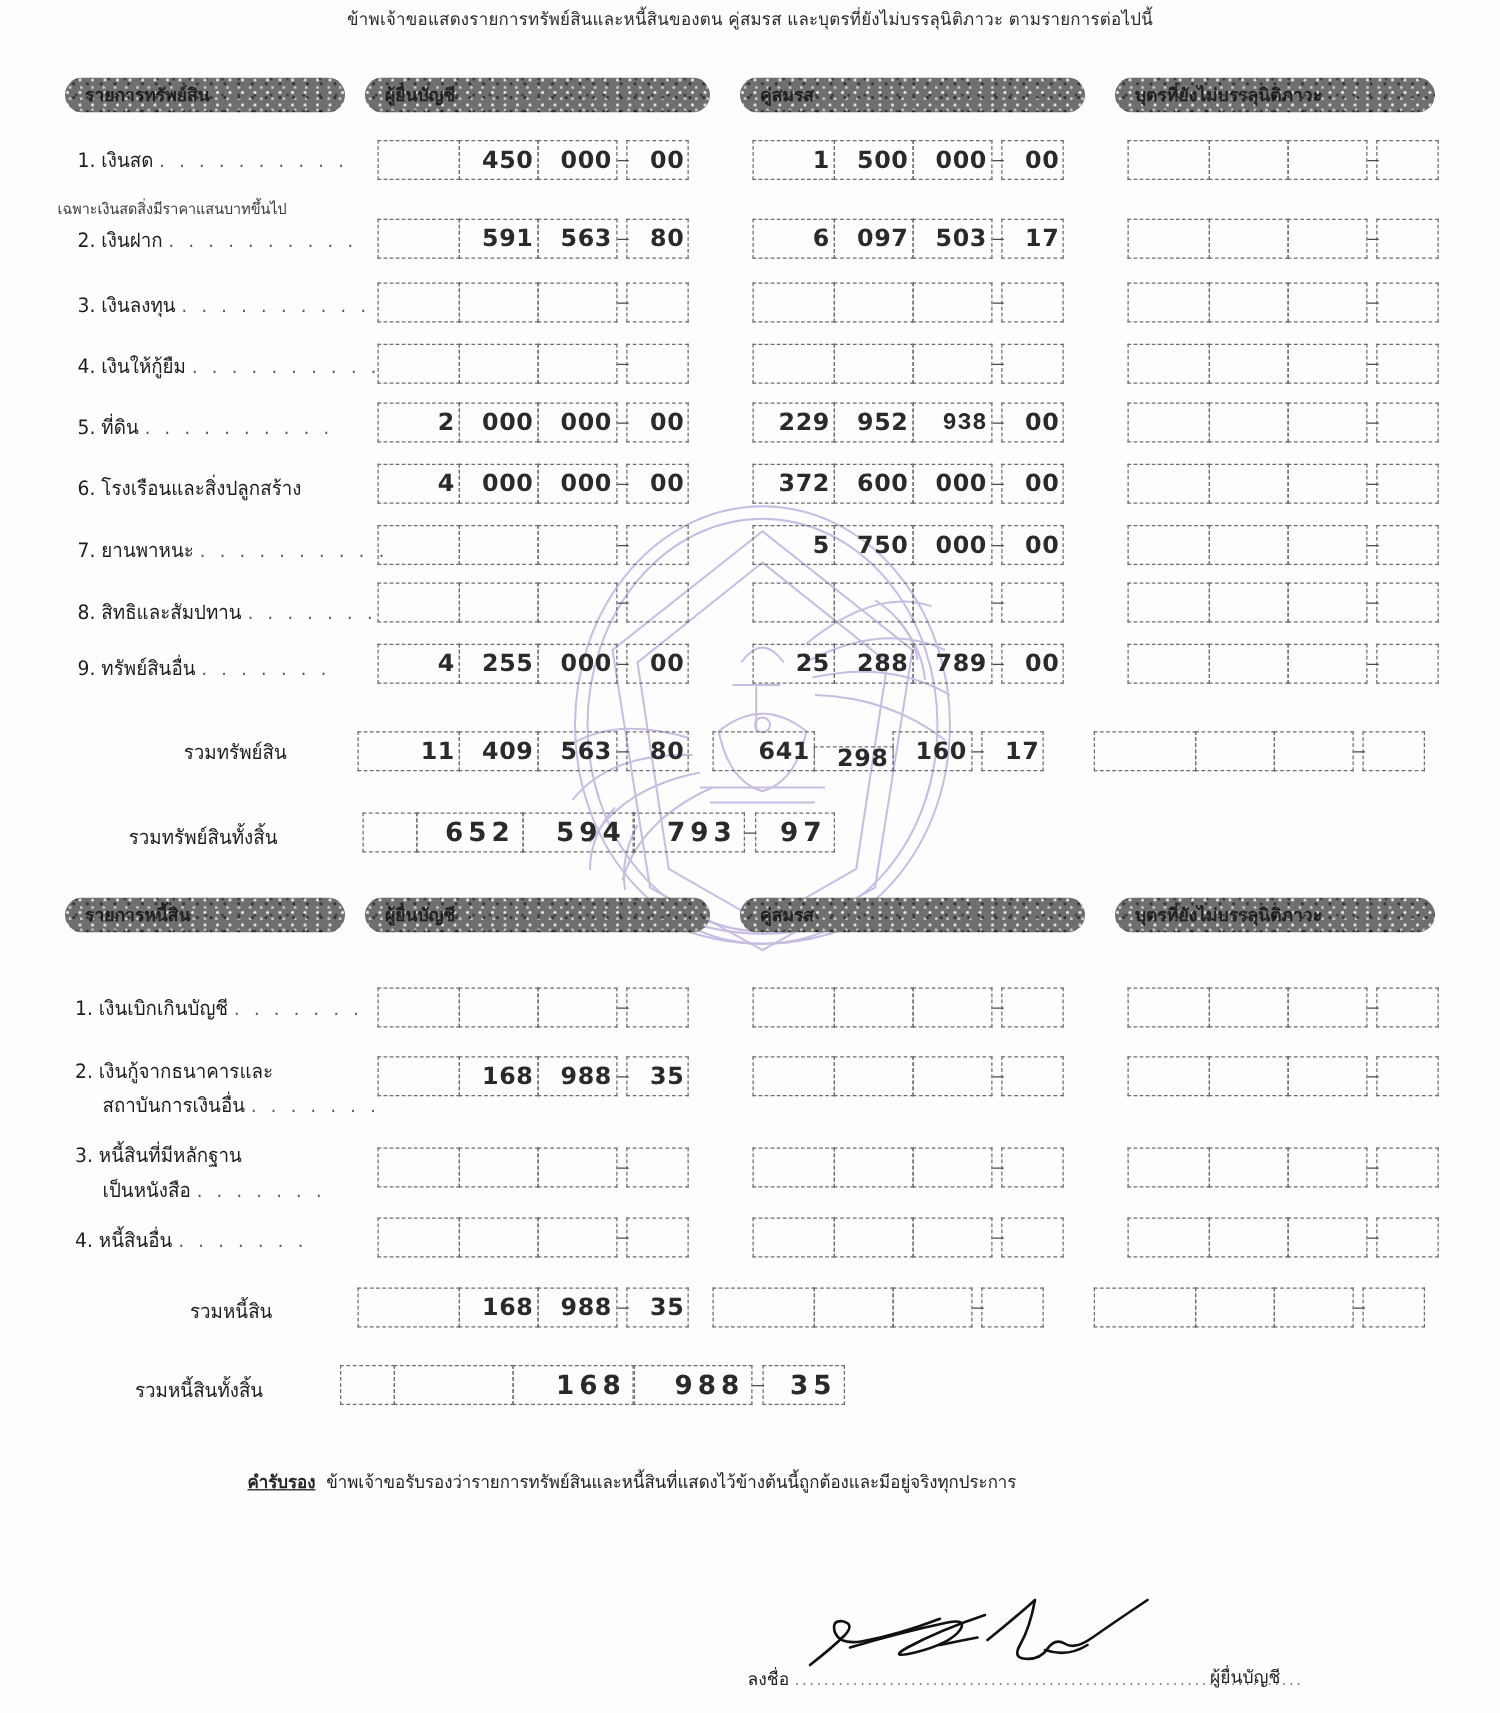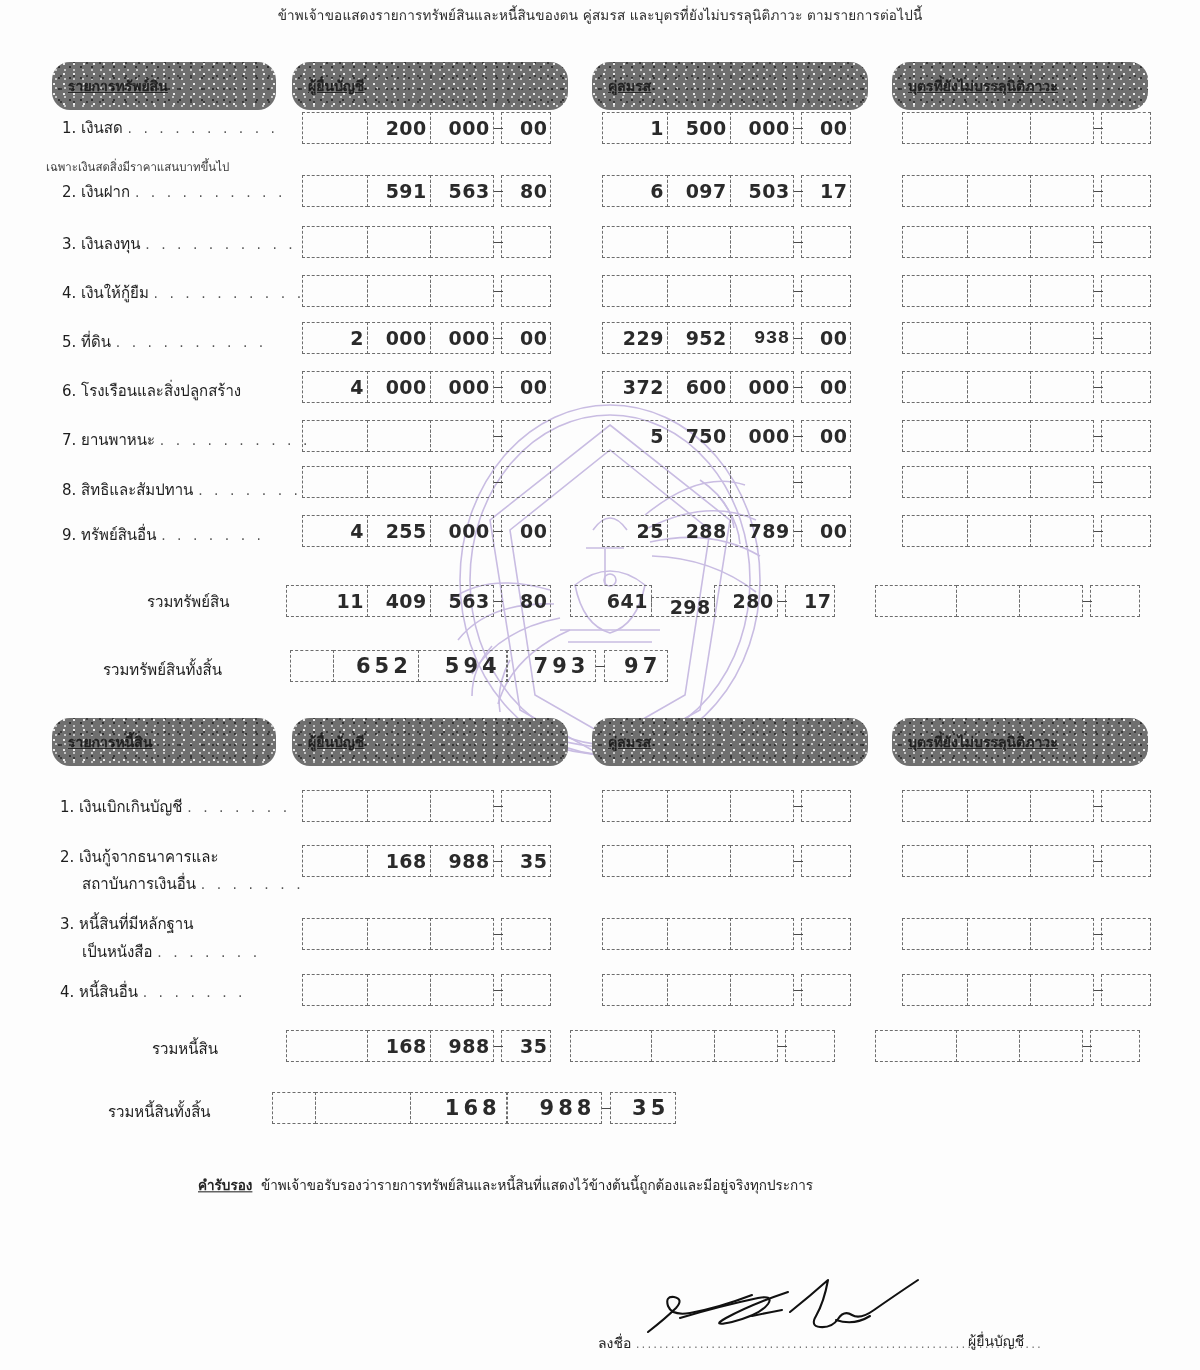--- a/index.html
+++ b/index.html
@@ -17,32 +17,31 @@
     opacity:.55; pointer-events:none; z-index:0;
   }
   
   .doc-header{
     position:absolute; top:4px; left:0; width:1200px; text-align:center;
     font-size:13.5px; letter-spacing:.2px; color:#2b2b2b; z-index:3;
     transform:scaleY(1.04);
   }
   
   .pill{
-    position:absolute; height:48px; border-radius:18px; z-index:3;
+    position:absolute; height:28px; border-radius:18px; z-index:3;
     background:#6f6f6f;
     background-image:
       radial-gradient(circle at 2px 2px, rgba(255,255,255,.85) 1px, transparent 1.3px),
       radial-gradient(circle at 7px 5px, rgba(0,0,0,.55) 1.1px, transparent 1.4px),
       radial-gradient(circle at 4px 8px, rgba(255,255,255,.6) 1px, transparent 1.3px),
       radial-gradient(circle at 9px 1px, rgba(0,0,0,.45) 1px, transparent 1.3px);
     background-size:10px 10px,11px 11px,9px 9px,13px 13px;
     display:flex; align-items:center; justify-content:flex-start;
     padding-left:16px;
     overflow:hidden;
-    text-decoration:underline;
   }
   .pill span{
     font-size:14px; font-weight:bold; color:#101010;
     text-shadow:0 0 2px rgba(255,255,255,.35), 0 0 1px rgba(0,0,0,.9);
     opacity:.82; filter:blur(.35px);
     white-space:nowrap;
   }
   
   .rowlabel{
     position:absolute; z-index:3; font-size:15px; color:#1d1d1d;
@@ -175,21 +174,21 @@
   <span class="dots">. . . . . . .</span>
 </div>
 <div class="rowlabel tot" style="left:147px; top:590px;">รวมทรัพย์สิน</div>
 <div class="rowlabel tot" style="left:103px; top:658px;">รวมทรัพย์สินทั้งสิ้น</div>
 
 <div class="amt" style="left:302px; top:112px;">
   <div class="seg first" style="width:66px;">
       <span class="num"></span>
     </div>
   <div class="seg" style="width:64px;">
-      <span class="num">200</span>
+      <span class="num">450</span>
     </div>
   <div class="seg" style="width:64px;">
       <span class="num">000</span>
     </div>
   <div class="dec-sep"></div>
   <div class="seg" style="width:50px;">
       <span class="num">00</span>
     </div>
 </div>
 <div class="amt" style="left:602px; top:112px;">
@@ -607,21 +606,21 @@
     </div>
 </div>
 <div class="amt" style="left:570px; top:585px;">
   <div class="seg first" style="width:82px;">
       <span class="num">641</span>
     </div>
   <div class="seg" style="width:64px;margin-top:12px;">
       <span class="num">298</span>
     </div>
   <div class="seg" style="width:64px;">
-      <span class="num">280</span>
+      <span class="num">160</span>
     </div>
   <div class="dec-sep"></div>
   <div class="seg" style="width:50px;">
       <span class="num">17</span>
     </div>
 </div>
 <div class="amt" style="left:875px; top:585px;">
   <div class="seg first" style="width:82px;">
       <span class="num"></span>
     </div>

